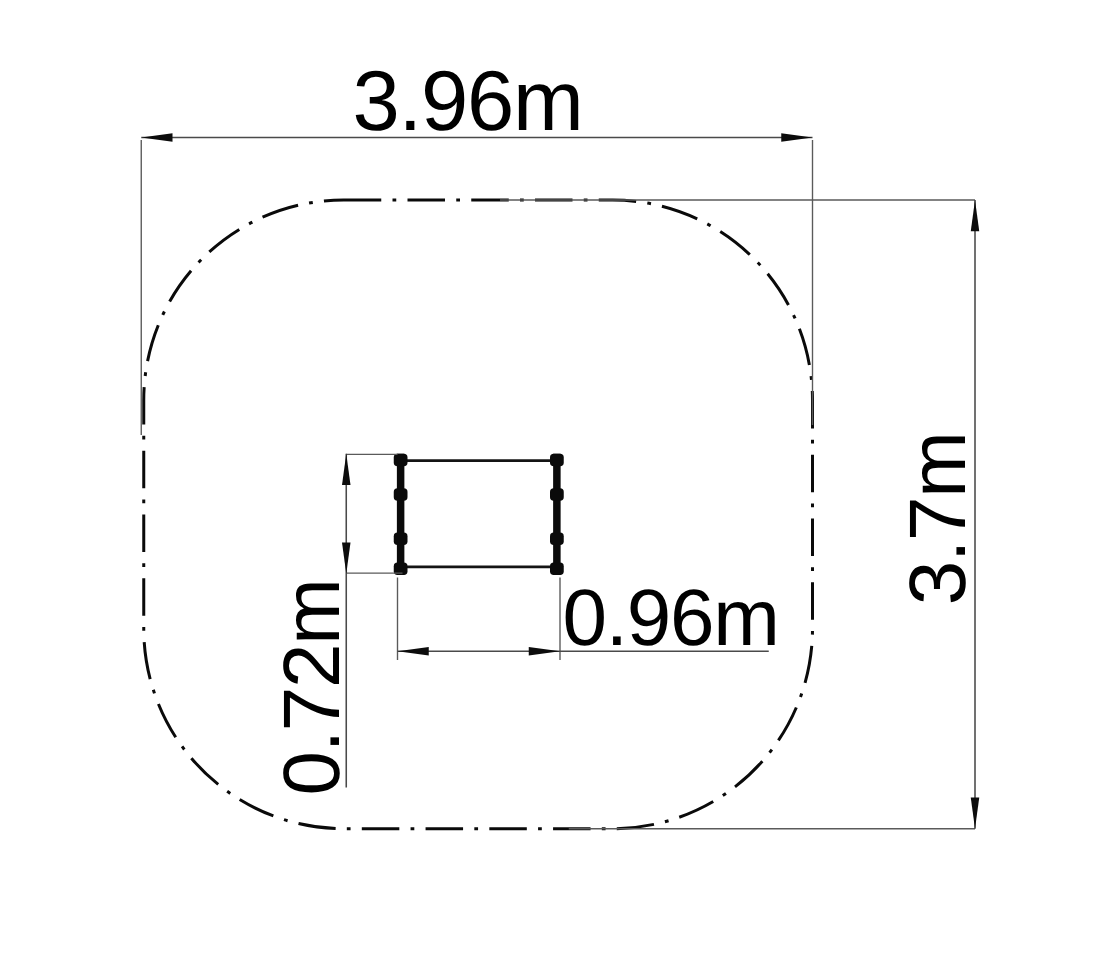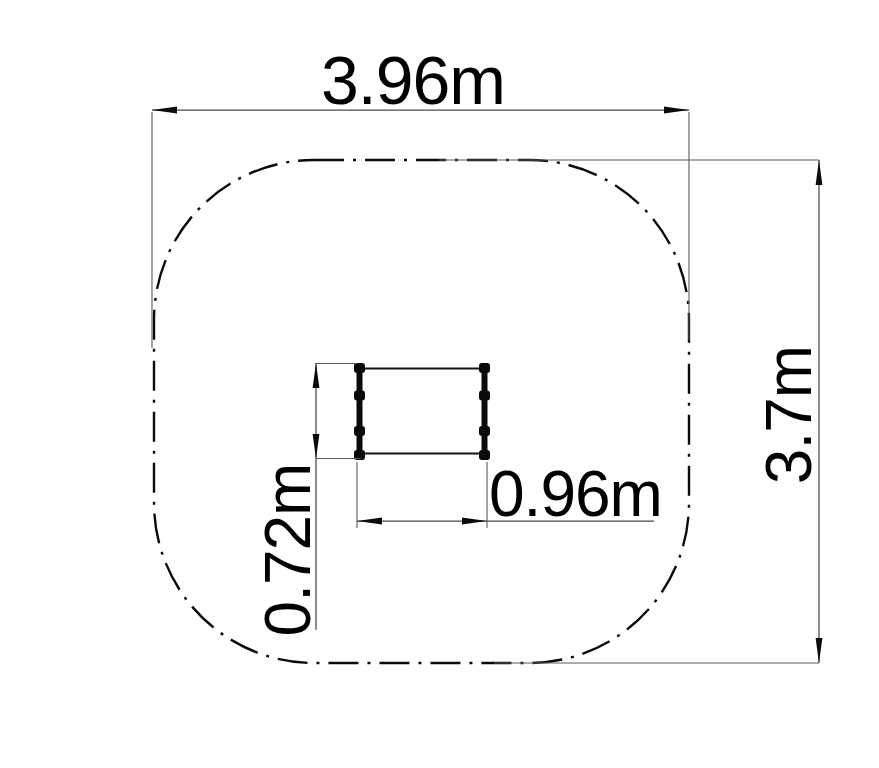--- a/index.html
+++ b/index.html
@@ -7,21 +7,20 @@
     padding: 0;
     background: #ffffff;
   }
   .stage {
     position: relative;
     width: 827px;
     height: 768px;
     background: #ffffff;
     overflow: hidden;
     font-family: "Liberation Sans", sans-serif;
-    margin-left: 39px;
   }
   svg { display: block; }
 
   .zone-outline {
     fill: none;
     stroke: #0a0a0a;
     stroke-width: 2.4;
     stroke-dasharray: 30 9 3 9;
     stroke-linecap: butt;
   }

